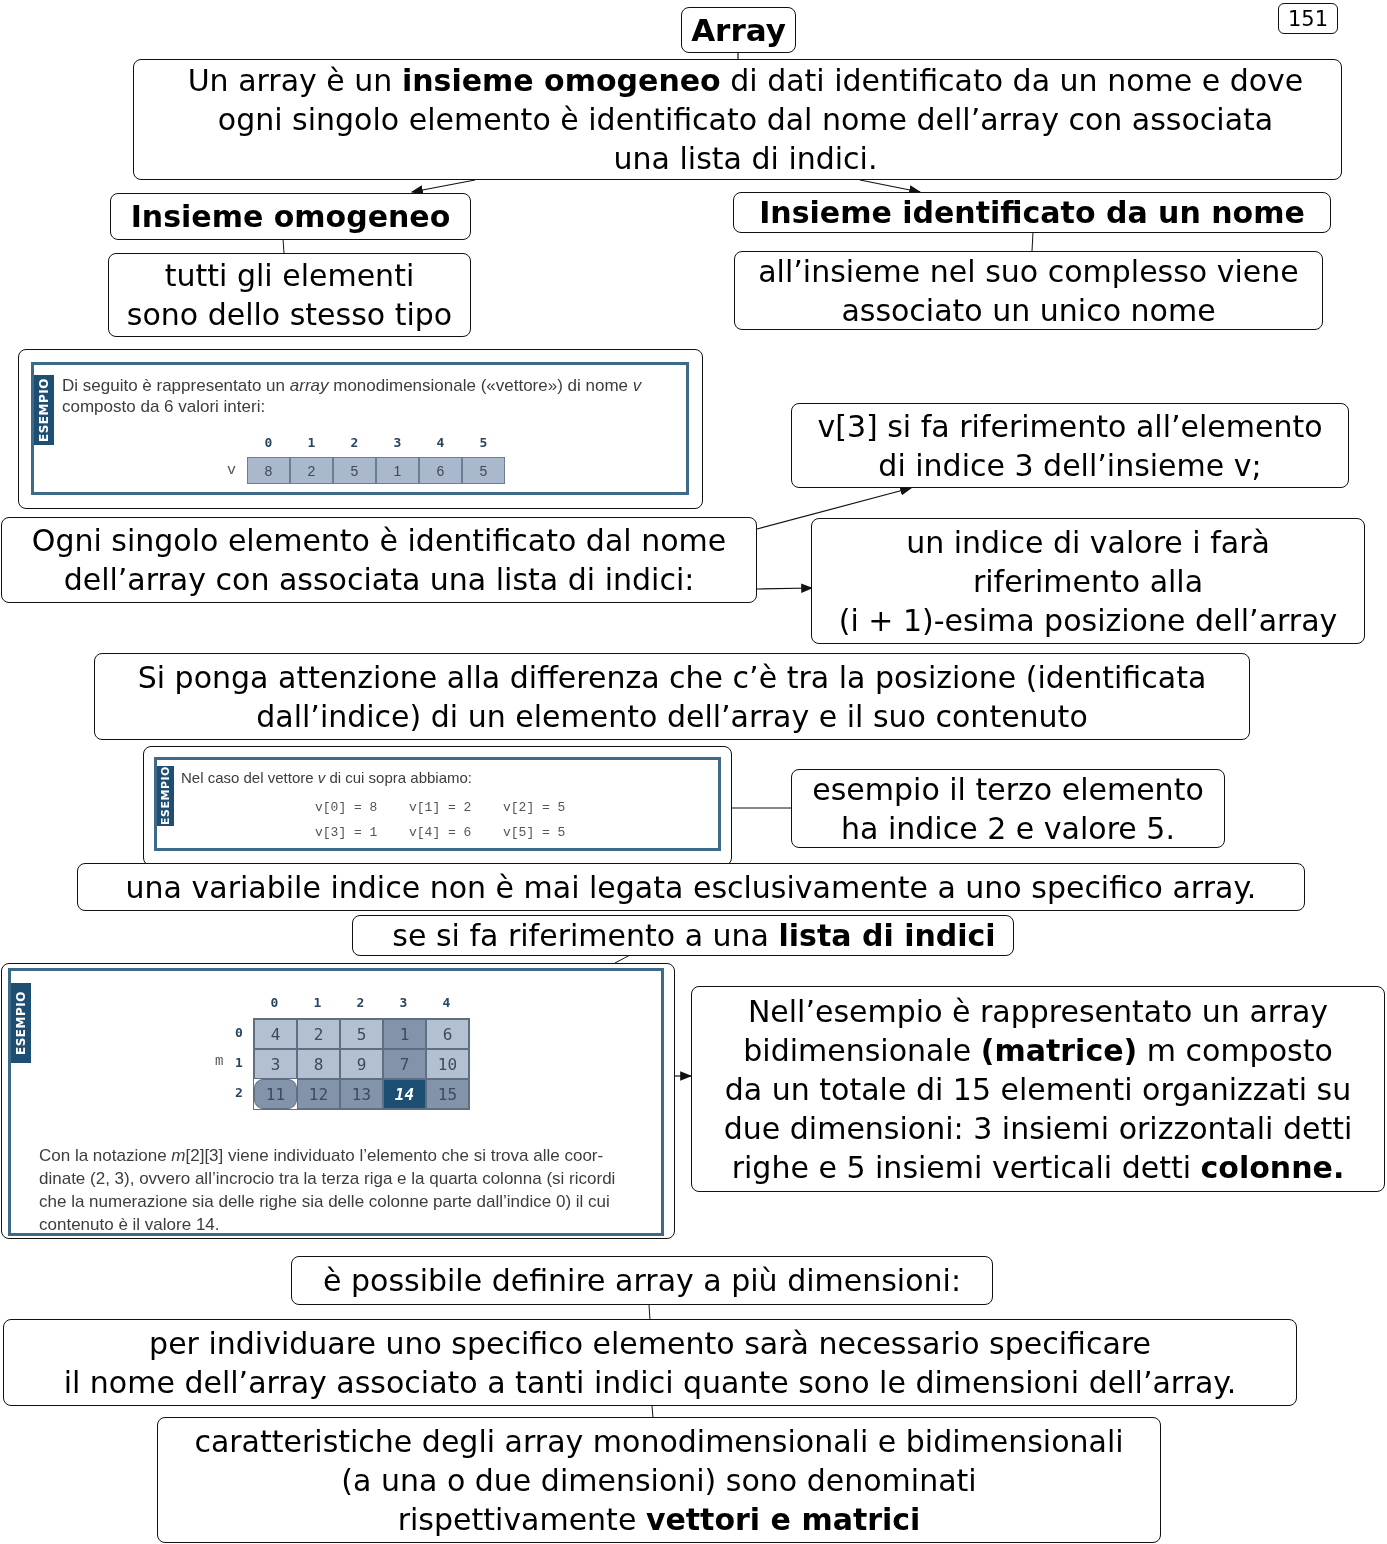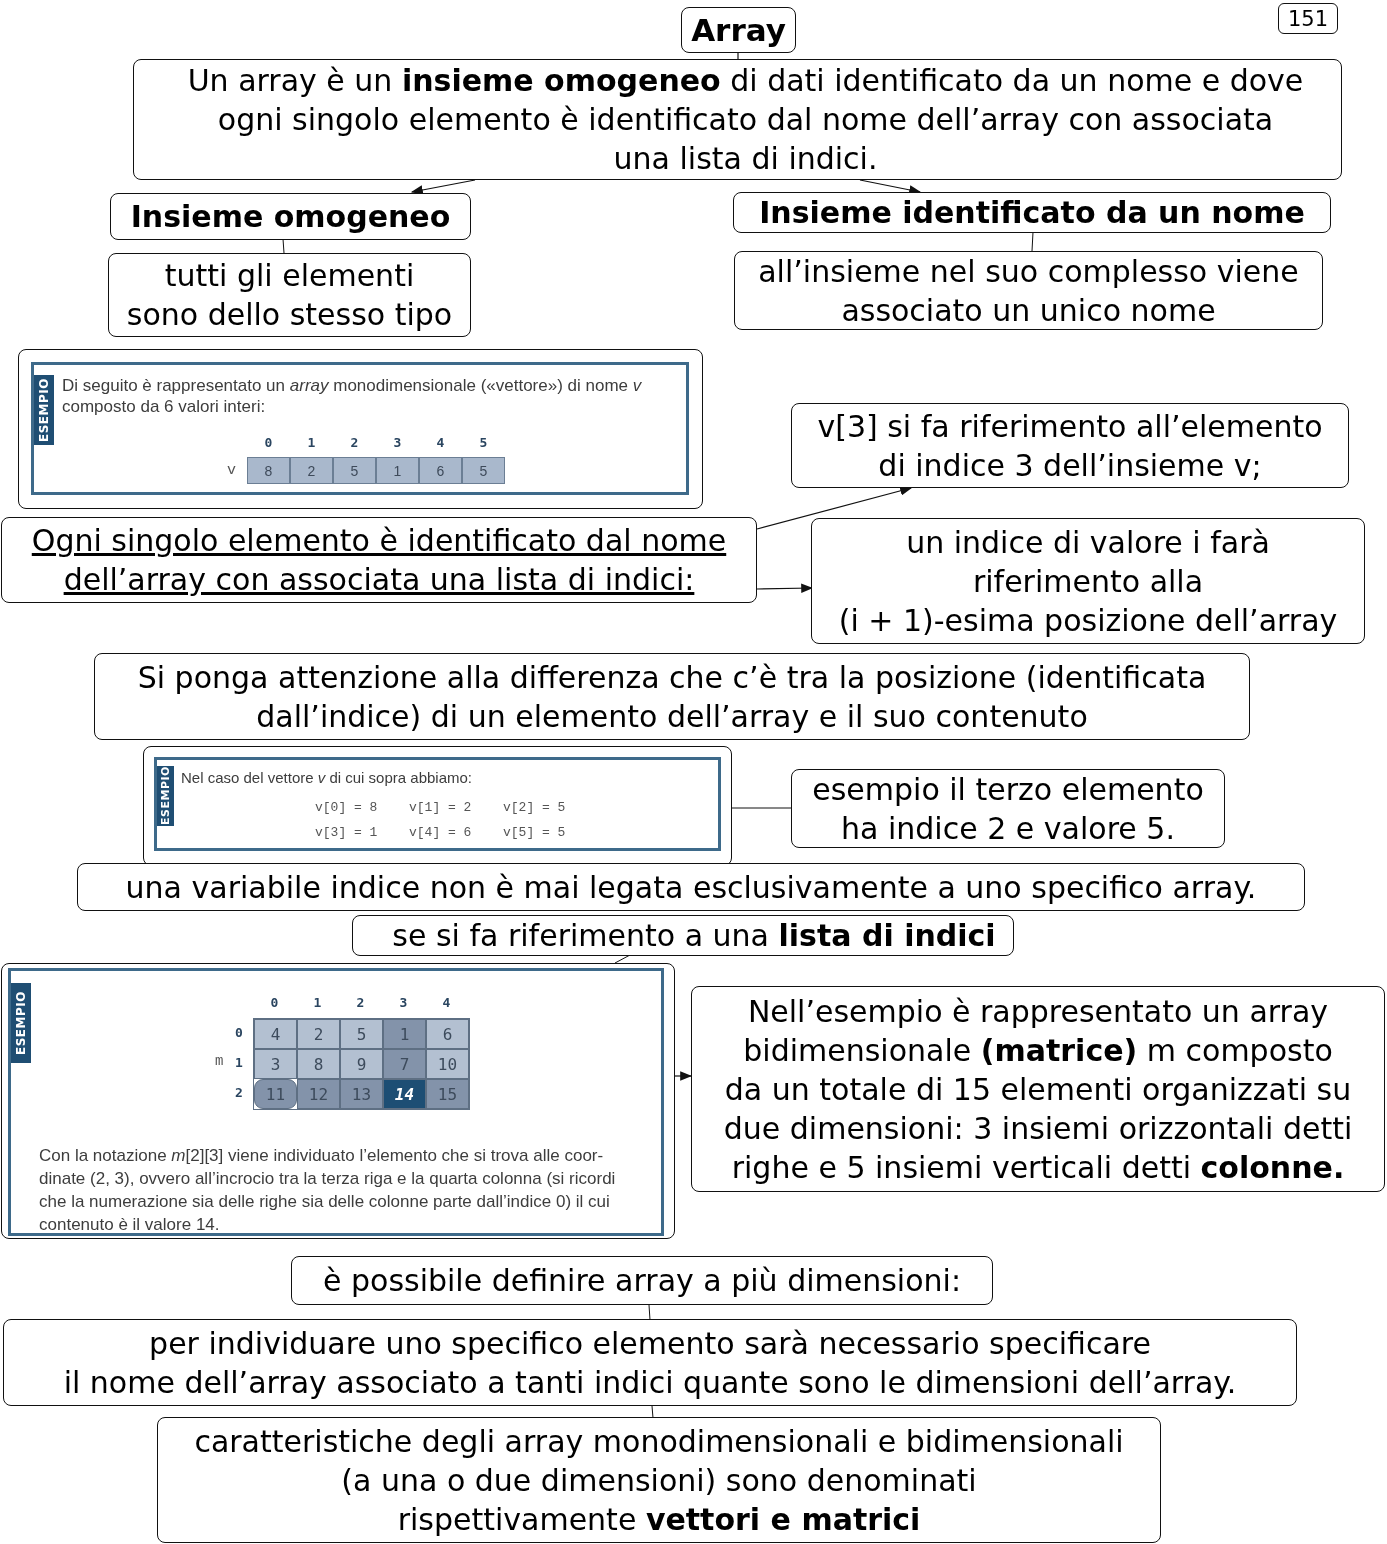--- a/index.html
+++ b/index.html
@@ -115,21 +115,21 @@
       <div class="cell">5</div>
     </div>
   </div>
 </div>
 
 <div class="node" style="left:791px;top:403px;width:558px;height:85px;">
   <span class="line">v[3] si fa riferimento all’elemento</span>
   <span class="line">di indice 3 dell’insieme v;</span>
 </div>
 
-<div class="node" style="left:1px;top:517px;width:756px;height:86px;text-decoration:underline;">
+<div class="node" style="left:1px;top:517px;width:756px;height:86px;">
   <span class="line">Ogni singolo elemento è identificato dal nome</span>
   <span class="line">dell’array con associata una lista di indici:</span>
 </div>
 
 <div class="node" style="left:811px;top:518px;width:554px;height:126px;">
   <span class="line">un indice di valore i farà</span>
   <span class="line">riferimento alla</span>
   <span class="line">(i + 1)-esima posizione dell’array</span>
 </div>
 

